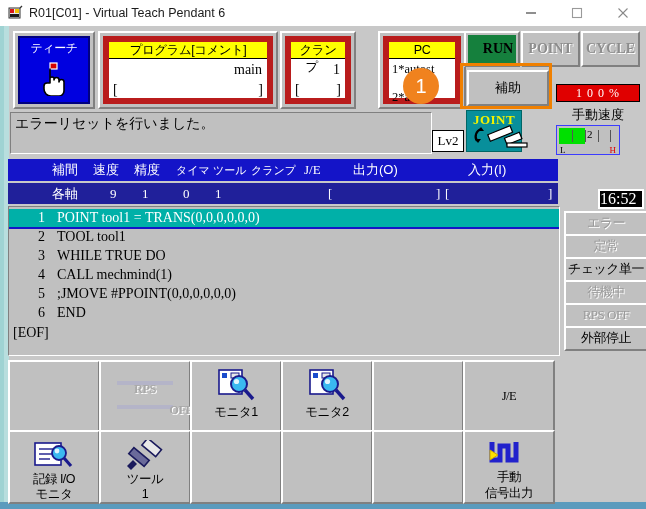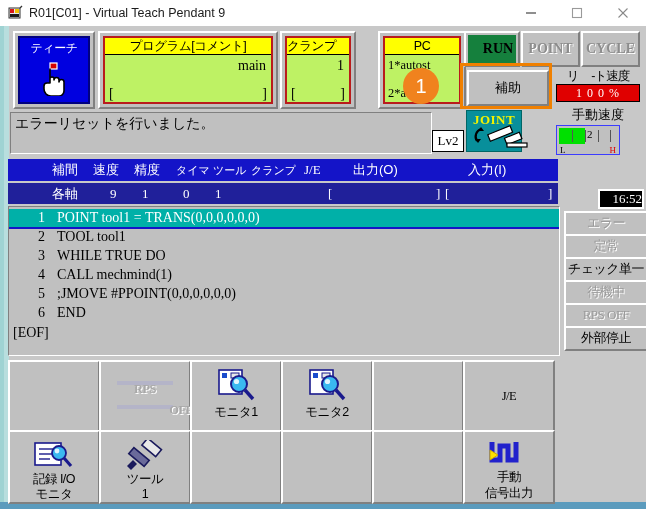--- a/index.html
+++ b/index.html
@@ -32,22 +32,22 @@
   
   #teach{position:absolute;left:13px;top:5px;width:78px;height:74px;background:#c0c0c0;}
   #teach-inner{position:absolute;left:3px;top:3px;width:68px;height:64px;background:#0000e0;
                border:2px solid #000080;}
   #teach-label{position:absolute;left:0;top:2px;width:100%;text-align:center;
                color:#ffffff;font-size:12px;letter-spacing:-0.5px;}
   #teach-hand{position:absolute;left:50%;top:24px;transform:translateX(-50%);}
 
   
   .panel{position:absolute;background:#c0c0c0;}
-  .panel-in{position:absolute;left:3px;top:3px;right:3px;bottom:3px;background:#bef264;
-            border:2px solid #b91c1c;}
+  .panel-in{position:absolute;left:3px;top:3px;right:3px;bottom:3px;background:#ffffff;
+            border:6px solid #b91c1c;}
   .panel-hd{position:absolute;left:0;top:0;width:100%;height:17px;background:#ffff00;
             text-align:center;font-size:12.5px;line-height:17px;color:#000;
             border-bottom:1px solid #000;box-sizing:border-box;letter-spacing:-0.5px;}
   .panel-val{position:absolute;left:0;right:5px;top:18px;text-align:right;
              font-family:"Liberation Serif","DejaVu Serif",serif;font-size:14px;color:#000;}
   .panel-brk{position:absolute;left:4px;right:4px;bottom:1px;height:15px;
              font-family:"Liberation Serif","DejaVu Serif",serif;font-size:14px;color:#000;}
   .panel-brk .r{float:right;}
   .pc-line{position:absolute;left:3px;font-family:"Liberation Serif","DejaVu Serif",serif;
            font-size:12.5px;color:#000;white-space:nowrap;}
@@ -102,22 +102,22 @@
             border:1px solid #000;box-sizing:border-box;text-align:center;line-height:20px;
             font-family:"Liberation Serif","DejaVu Serif",serif;font-size:13px;color:#000;}
   #joint{position:absolute;left:466px;top:84px;width:56px;height:42px;background:#088f9b;
          border:1px solid #066;box-sizing:border-box;}
   #joint-lbl{position:absolute;left:0;top:1px;width:100%;text-align:center;
              font-family:"Liberation Serif","DejaVu Serif",serif;font-weight:bold;
              font-size:13px;color:#f3f300;letter-spacing:0.5px;}
 
   
   #clock{position:absolute;left:598px;top:163px;width:46px;height:20px;background:#000;
-         border:2px solid #fff;box-sizing:border-box;text-align:right;line-height:16px;
-         font-family:"Liberation Serif","DejaVu Serif",serif;font-size:13px;color:#ffffff;}
+         border:2px solid #fff;box-sizing:border-box;text-align:left;line-height:16px;
+         font-family:"Liberation Serif","DejaVu Serif",serif;font-size:16px;color:#ffffff;}
 
   
   #menubar{position:absolute;left:8px;top:133px;width:550px;height:22px;background:#1414c8;}
   #menubar .mi{position:absolute;top:0;height:22px;line-height:22px;color:#ffffff;
                font-size:13px;white-space:nowrap;}
   #axisbar{position:absolute;left:8px;top:157px;width:550px;height:21px;background:#20209a;}
   #axisbar .ai{position:absolute;top:0;height:21px;line-height:21px;color:#ffffff;
                font-size:13px;white-space:nowrap;}
   .serif{font-family:"Liberation Serif","DejaVu Serif",serif;}
 
@@ -162,21 +162,21 @@
   <div id="titlebar">
     <span id="app-icon">
       <svg width="16" height="16" viewBox="0 0 16 16">
         <rect x="2" y="3" width="11" height="10" fill="#e8e8e8" stroke="#333" stroke-width="1"></rect>
         <rect x="3" y="4" width="4" height="4" fill="#d81818"></rect>
         <rect x="8" y="4" width="4" height="4" fill="#f0c000"></rect>
         <rect x="3" y="9" width="9" height="3" fill="#1a1a1a"></rect>
         <path d="M13 3 L15 1" stroke="#333" stroke-width="1.2"></path>
       </svg>
     </span>
-    <span id="title-text">R01[C01] - Virtual Teach Pendant 9</span>
+    <span id="title-text">R01[C01] - Virtual Teach Pendant 6</span>
     <div class="wbtn" id="btn-min">
       <svg width="12" height="12">
           <line x1="1" y1="6" x2="11" y2="6" stroke="#333" stroke-width="1.1"></line>
         </svg>
     </div>
     <div class="wbtn" id="btn-max">
       <svg width="12" height="12">
           <rect x="1.5" y="1.5" width="9" height="9" fill="none" stroke="#9a9a9a" stroke-width="1.1"></rect>
         </svg>
     </div>
@@ -250,21 +250,20 @@
     </div>
     <div class="modebtn out" id="m-cycle">
       <div class="cap">CYCLE</div>
     </div>
 
     <div id="m-aux" class="out">
       <div class="cap">補助</div>
     </div>
     <div id="aux-hl"></div>
 
-    <div id="rep-lbl">リ゚-ト速度</div>
     <div id="rep-bar">
       <div id="rep-val">1 0 0 %</div>
     </div>
 
     <div id="man-lbl">手動速度</div>
     <div id="man-box">
       <div id="man-fill"></div>
       <div id="man-val">2</div>
       <div class="mtick" style="left:15px;"></div>
       <div class="mtick" style="left:28px;"></div>

